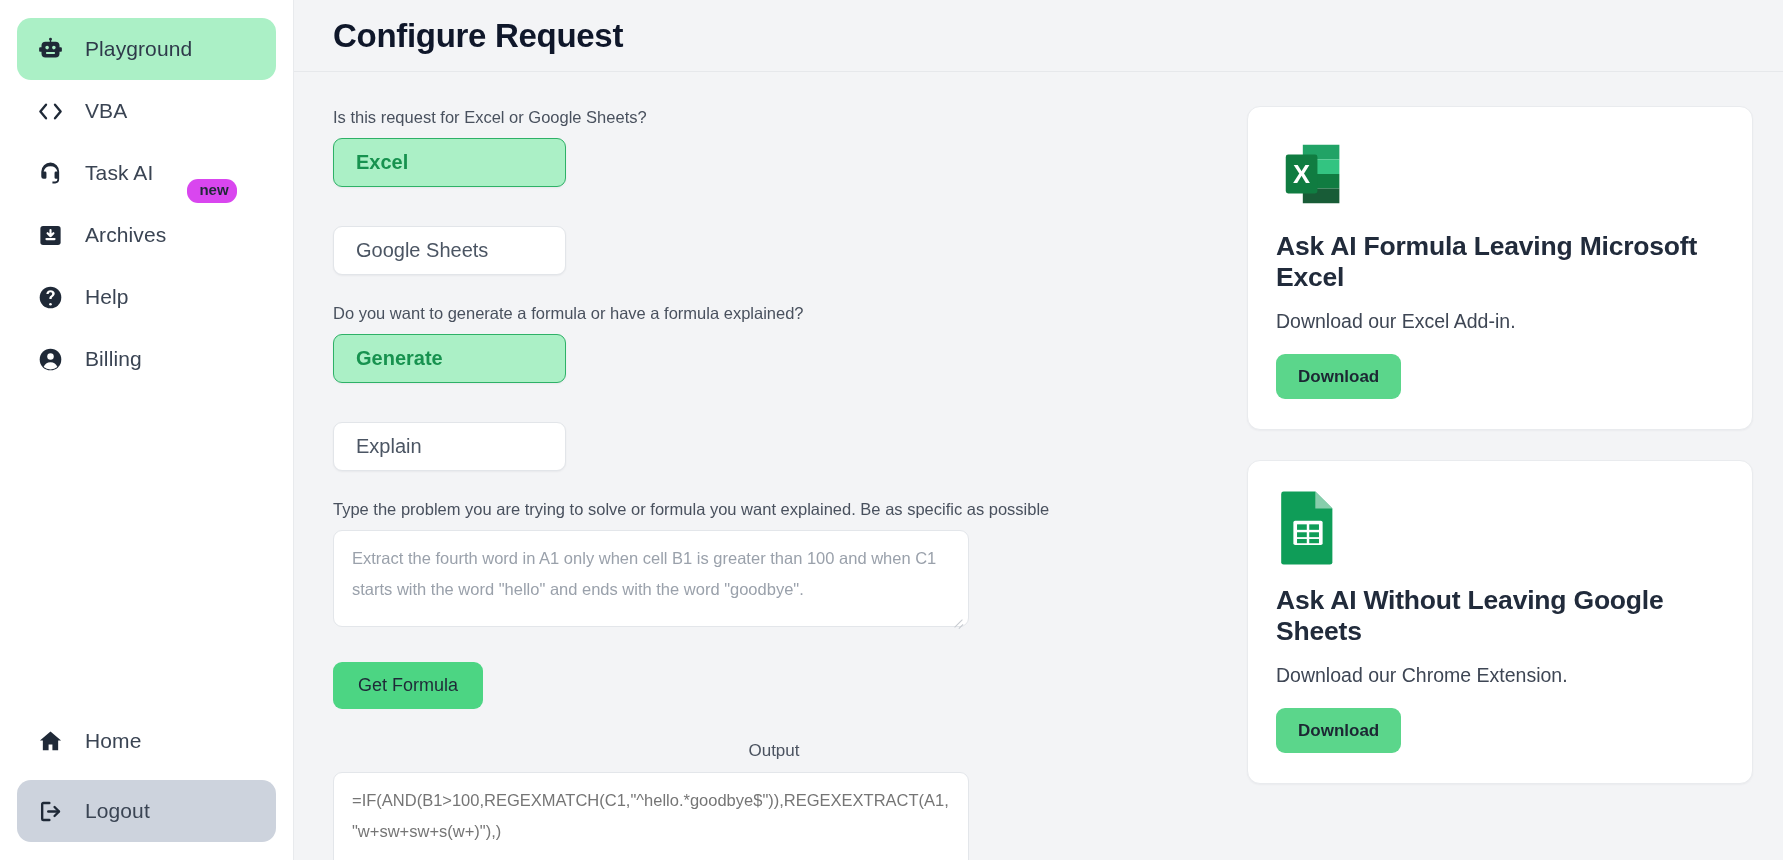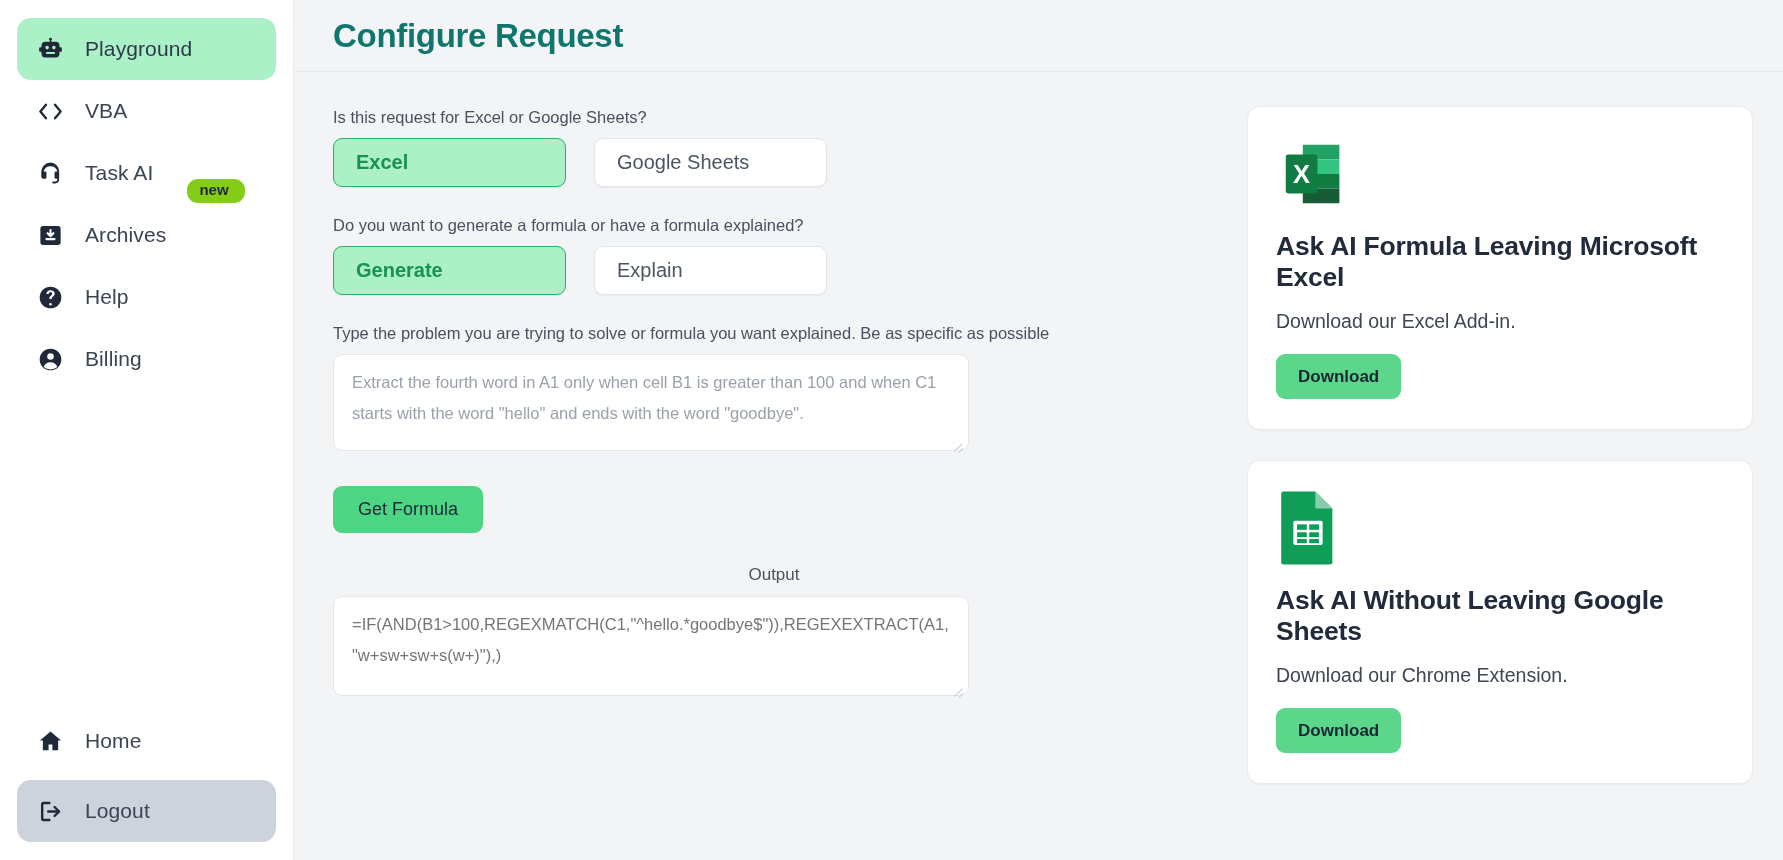--- a/index.html
+++ b/index.html
@@ -29,45 +29,45 @@
     cursor: pointer;
     color: #3c4858;
   }
   .nav-item.active { background: #abf0c6; }
   .nav-item.logout { background: #cdd3dd; }
   .nav-icon { width: 30px; height: 30px; display: flex; align-items: center; justify-content: center; color: #20293a; flex: 0 0 30px; }
   .nav-icon svg { display: block; }
   .nav-label { font-size: 21px; color: #3a4453; letter-spacing: .1px; white-space: nowrap; }
   .nav-item.active .nav-label { color: #2e3a4a; }
   .badge-new {
-    background: #84cc16; color: #1f2937;
+    background: #d946ef; color: #1f2937;
     font-size: 15px; font-weight: bold;
-    border-radius: 11px; padding: 3px 16px 4px 12px;
+    border-radius: 11px; padding: 3px 8px 4px 12px;
     margin-left: 14px; line-height: 1.1; margin-top: 36px;
   }
   .nav-gap { flex: 1 1 auto; }
   .nav-spacer-sm { height: 8px; }
 
   
   .main { flex: 1 1 auto; height: 860px; background: #f3f4f6; display: flex; flex-direction: column; }
   .page-header {
     height: 72px; flex: 0 0 72px;
     display: flex; align-items: center;
     padding-left: 39px;
     border-bottom: 1px solid #e6e8eb;
     background: #f3f4f6;
   }
-  .page-title { font-size: 33px; font-weight: bold; color: #0f766e; letter-spacing: -.3px; }
+  .page-title { font-size: 33px; font-weight: bold; color: #0f172a; letter-spacing: -.3px; }
 
   .content { flex: 1 1 auto; display: flex; padding: 0; overflow: hidden; }
   .form-col { width: 913px; flex: 0 0 913px; padding: 36px 0 0 39px; }
   .side-col { flex: 1 1 auto; padding: 34px 30px 0 40px; display: flex; flex-direction: column; gap: 30px; }
 
   .field-label { font-size: 16.5px; color: #49515e; margin-bottom: 11px; }
-  .choice-row { display: flex; gap: 28px; margin-bottom: 29px; }
+  .choice-row { display: flex; gap: 39px; margin-bottom: 29px; flex-direction: column; }
   .choice-btn {
     width: 233px; height: 49px;
     border-radius: 9px;
     display: flex; align-items: center;
     padding-left: 22px;
     font-size: 20px;
     cursor: pointer;
     background: #ffffff;
     border: 1px solid #e2e5e9;
     color: #4b5563;

